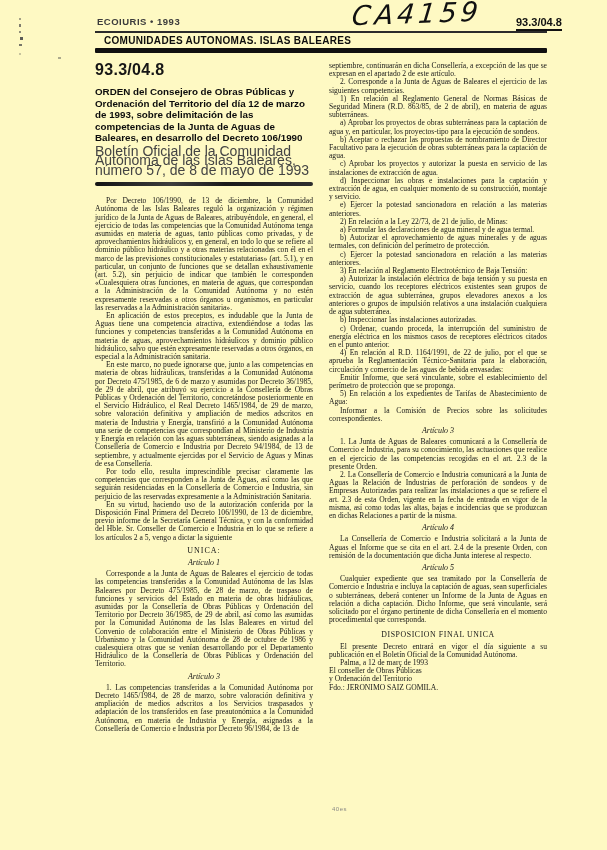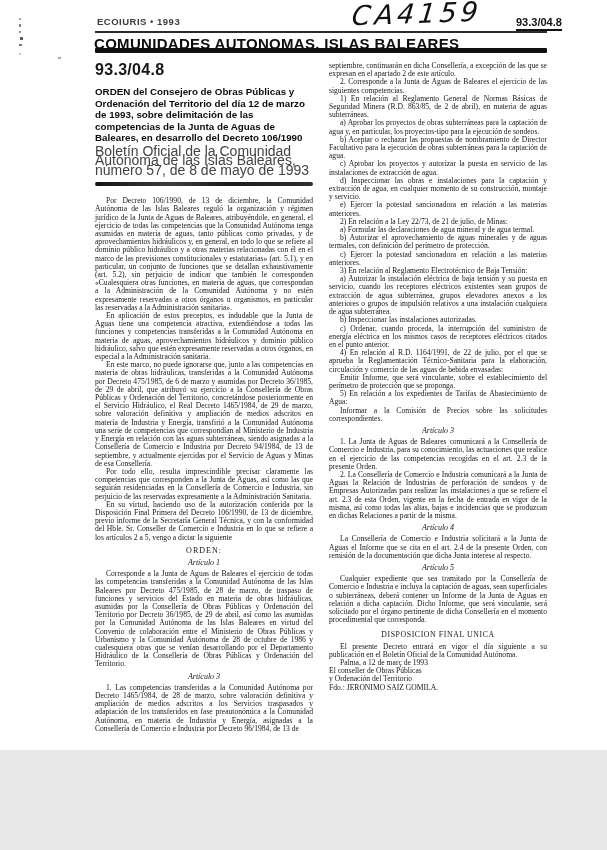--- a/index.html
+++ b/index.html
@@ -1,17 +1,17 @@
 <!DOCTYPE html>
 <html><head>
 <meta charset="utf-8">
 <style>
   html,body{margin:0;padding:0;background:#e8e8e8;}
   .page{
-    position:relative;width:607px;height:750px;background:#ffffff;
+    position:relative;width:607px;height:850px;background:#fef9c3;
     overflow:hidden;color:#161616;
     font-family:"Liberation Serif",serif;
   }
   
   .journal{
     position:absolute;left:97px;top:16px;
     font-family:"Liberation Sans",sans-serif;font-size:9.5px;color:#3c3c3c;
     letter-spacing:0.5px;font-weight:bold;
   }
   .header-rule{position:absolute;left:95px;top:31px;width:452px;height:1.5px;background:#2b2b2b;}
@@ -19,22 +19,22 @@
     position:absolute;left:352px;top:-2px;
     font-family:"DejaVu Sans",sans-serif;font-style:italic;font-weight:500;
     font-size:27px;letter-spacing:4px;color:#111;transform:rotate(-2deg) skewX(-8deg);
   }
   .ref-code{
     position:absolute;left:516px;top:16px;
     font-family:"Liberation Sans",sans-serif;font-size:11px;font-weight:bold;color:#111;
     border-bottom:2px solid #111;padding-bottom:1px;
   }
   .section-title{
-    position:absolute;left:94px;top:35px;
-    font-family:"Liberation Sans",sans-serif;font-size:15px;font-weight:bold;
+    position:absolute;left:104px;top:35px;
+    font-family:"Liberation Sans",sans-serif;font-size:10px;font-weight:bold;
     letter-spacing:0.3px;color:#0d0d0d;
   }
   .section-bar{position:absolute;left:95px;top:48px;width:452px;height:5px;background:#101010;border-radius:1px;}
   
   .dot{position:absolute;background:#4a4a4a;}
   
   .columns{
     position:absolute;left:95px;top:62px;width:452px;
     display:flex;gap:16px;
   }
@@ -93,21 +93,21 @@
       <div class="doc-number">93.3/04.8</div>
       <div class="doc-title">ORDEN del Consejero de Obras Públicas y Ordenación del Territorio del día 12 de marzo de 1993, sobre delimitación de las competencias de la Junta de Aguas de Baleares, en desarrollo del Decreto 106/1990</div>
       <div class="doc-source">Boletín Oficial de la Comunidad Autónoma de las Islas Baleares, número 57, de 8 de mayo de 1993</div>
       <div class="title-rule"></div>
       <div>
           <p class="para">Por Decreto 106/1990, de 13 de diciembre, la Comunidad Autónoma de las Islas Baleares reguló la organización y régimen jurídico de la Junta de Aguas de Baleares, atribuyéndole, en general, el ejercicio de todas las competencias que la Comunidad Autónoma tenga asumidas en materia de aguas, tanto públicas como privadas, y de aprovechamientos hidráulicos y, en general, en todo lo que se refiere al dominio público hidráulico y a otras materias relacionadas con él en el marco de las previsiones constitucionales y estatutarias» (art. 5.1), y en particular, un conjunto de funciones que se detallan exhaustivamente (art. 5.2), sin perjuicio de indicar que también le corresponden «Cualesquiera otras funciones, en materia de aguas, que correspondan a la Administración de la Comunidad Autónoma y no estén expresamente reservadas a otros órganos u organismos, en particular las reservadas a la Administración sanitaria».</p>
           <p class="para">En aplicación de estos preceptos, es indudable que la Junta de Aguas tiene una competencia atractiva, extendiéndose a todas las funciones y competencias transferidas a la Comunidad Autónoma en materia de aguas, aprovechamientos hidráulicos y dominio público hidráulico, salvo que estén expresamente reservadas a otros órganos, en especial a la Administración sanitaria.</p>
           <p class="para">En este marco, no puede ignorarse que, junto a las competencias en materia de obras hidráulicas, transferidas a la Comunidad Autónoma por Decreto 475/1985, de 6 de marzo y asumidas por Decreto 36/1985, de 29 de abril, que atribuyó su ejercicio a la Consellería de Obras Públicas y Ordenación del Territorio, concretándose posteriormente en el Servicio Hidráulico, el Real Decreto 1465/1984, de 29 de marzo, sobre valoración definitiva y ampliación de medios adscritos en materia de Industria y Energía, transfirió a la Comunidad Autónoma una serie de competencias que correspondían al Ministerio de Industria y Energía en relación con las aguas subterráneas, siendo asignadas a la Consellería de Comercio e Industria por Decreto 94/1984, de 13 de septiembre, y actualmente ejercidas por el Servicio de Aguas y Minas de esa Consellería.</p>
           <p class="para">Por todo ello, resulta imprescindible precisar claramente las competencias que corresponden a la Junta de Aguas, así como las que seguirán residenciadas en la Consellería de Comercio e Industria, sin perjuicio de las reservadas expresamente a la Administración Sanitaria.</p>
           <p class="para">En su virtud, haciendo uso de la autorización conferida por la Disposición Final Primera del Decreto 106/1990, de 13 de diciembre, previo informe de la Secretaría General Técnica, y con la conformidad del Hble. Sr. Conseller de Comercio e Industria en lo que se refiere a los artículos 2 a 5, vengo a dictar la siguiente</p>
-          <p class="h-orden">ORDEN:</p>
+          <p class="h-orden">UNICA:</p>
           <p class="h-article">Artículo 1</p>
           <p class="para">Corresponde a la Junta de Aguas de Baleares el ejercicio de todas las competencias transferidas a la Comunidad Autónoma de las Islas Baleares por Decreto 475/1985, de 28 de marzo, de traspaso de funciones y servicios del Estado en materia de obras hidráulicas, asumidas por la Consellería de Obras Públicas y Ordenación del Territorio por Decreto 36/1985, de 29 de abril, así como las asumidas por la Comunidad Autónoma de las Islas Baleares en virtud del Convenio de colaboración entre el Ministerio de Obras Públicas y Urbanismo y la Comunidad Autónoma de 28 de octubre de 1986 y cualesquiera otras que se venían desarrollando por el Departamento Hidráulico de la Consellería de Obras Públicas y Ordenación del Territorio.</p>
           <p class="h-article">Artículo 3</p>
           <p class="para">1. Las competencias transferidas a la Comunidad Autónoma por Decreto 1465/1984, de 28 de marzo, sobre valoración definitiva y ampliación de medios adscritos a los Servicios traspasados y adaptación de los transferidos en fase preautonómica a la Comunidad Autónoma, en materia de Industria y Energía, asignadas a la Consellería de Comercio e Industria por Decreto 96/1984, de 13 de</p>
         </div>
     </div>
     <div class="col">
       <div>
           <p class="para noindent">septiembre, continuarán en dicha Consellería, a excepción de las que se expresan en el apartado 2 de este artículo.</p>
           <p class="para">2. Corresponde a la Junta de Aguas de Baleares el ejercicio de las siguientes competencias.</p>

